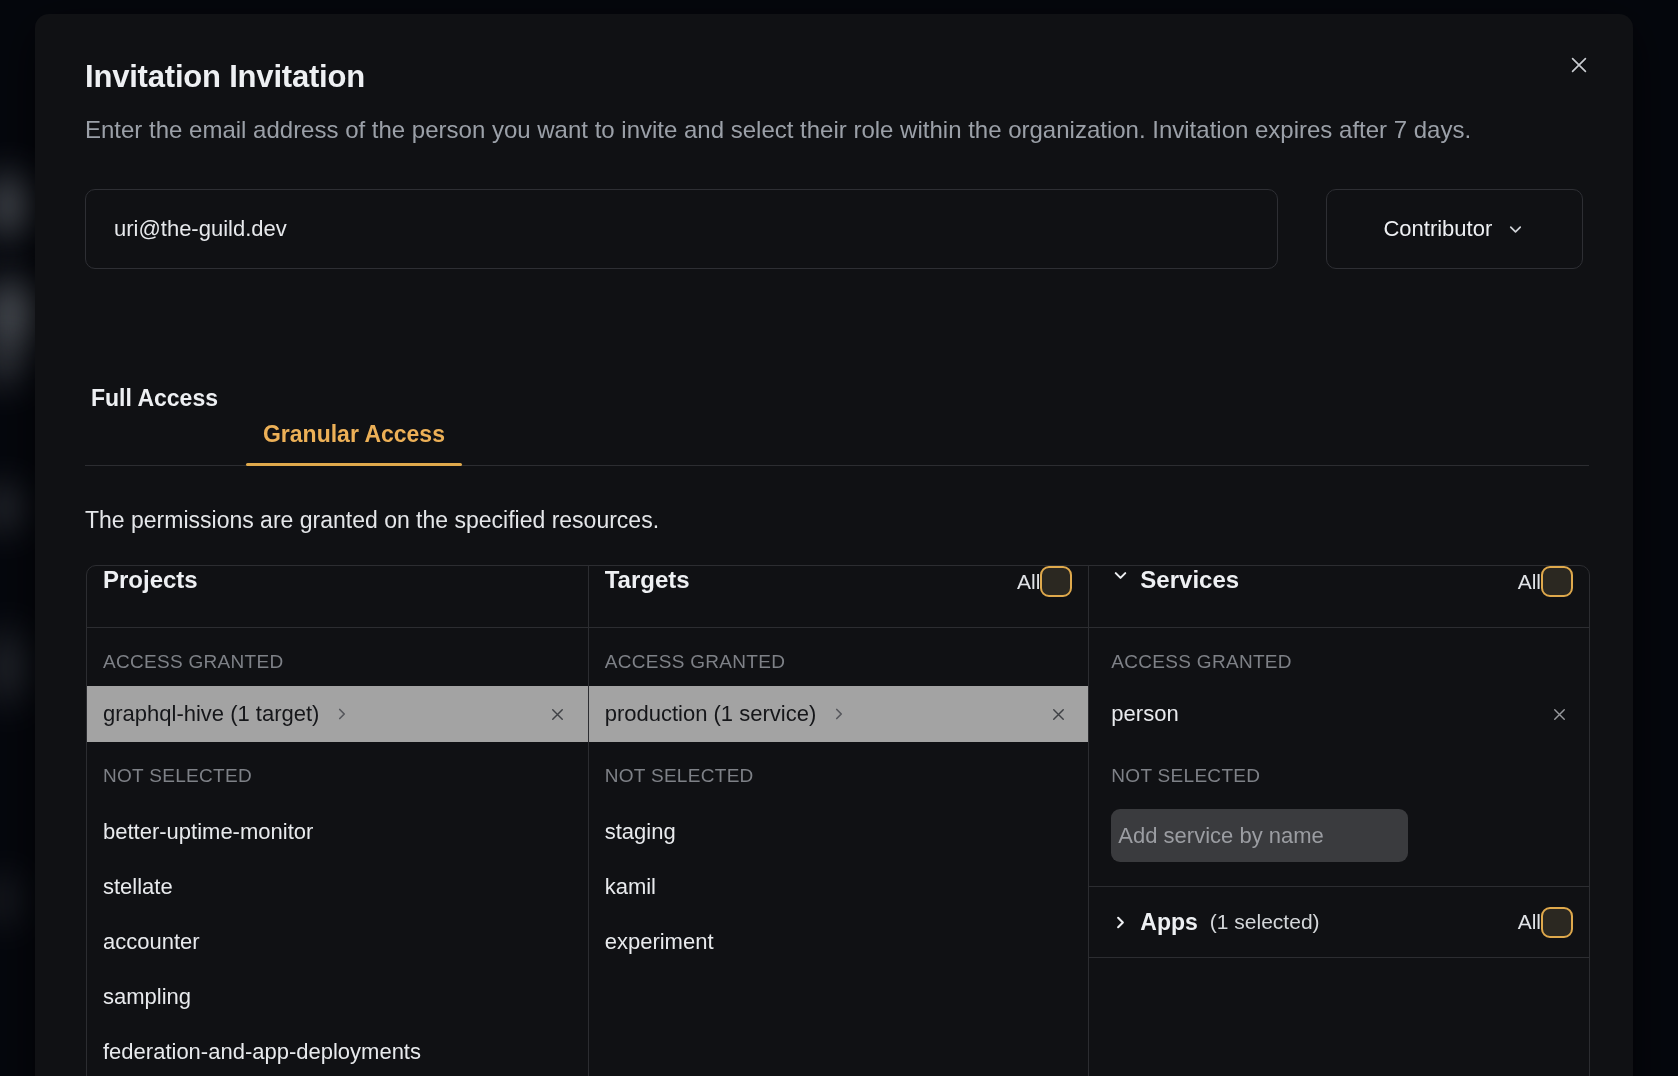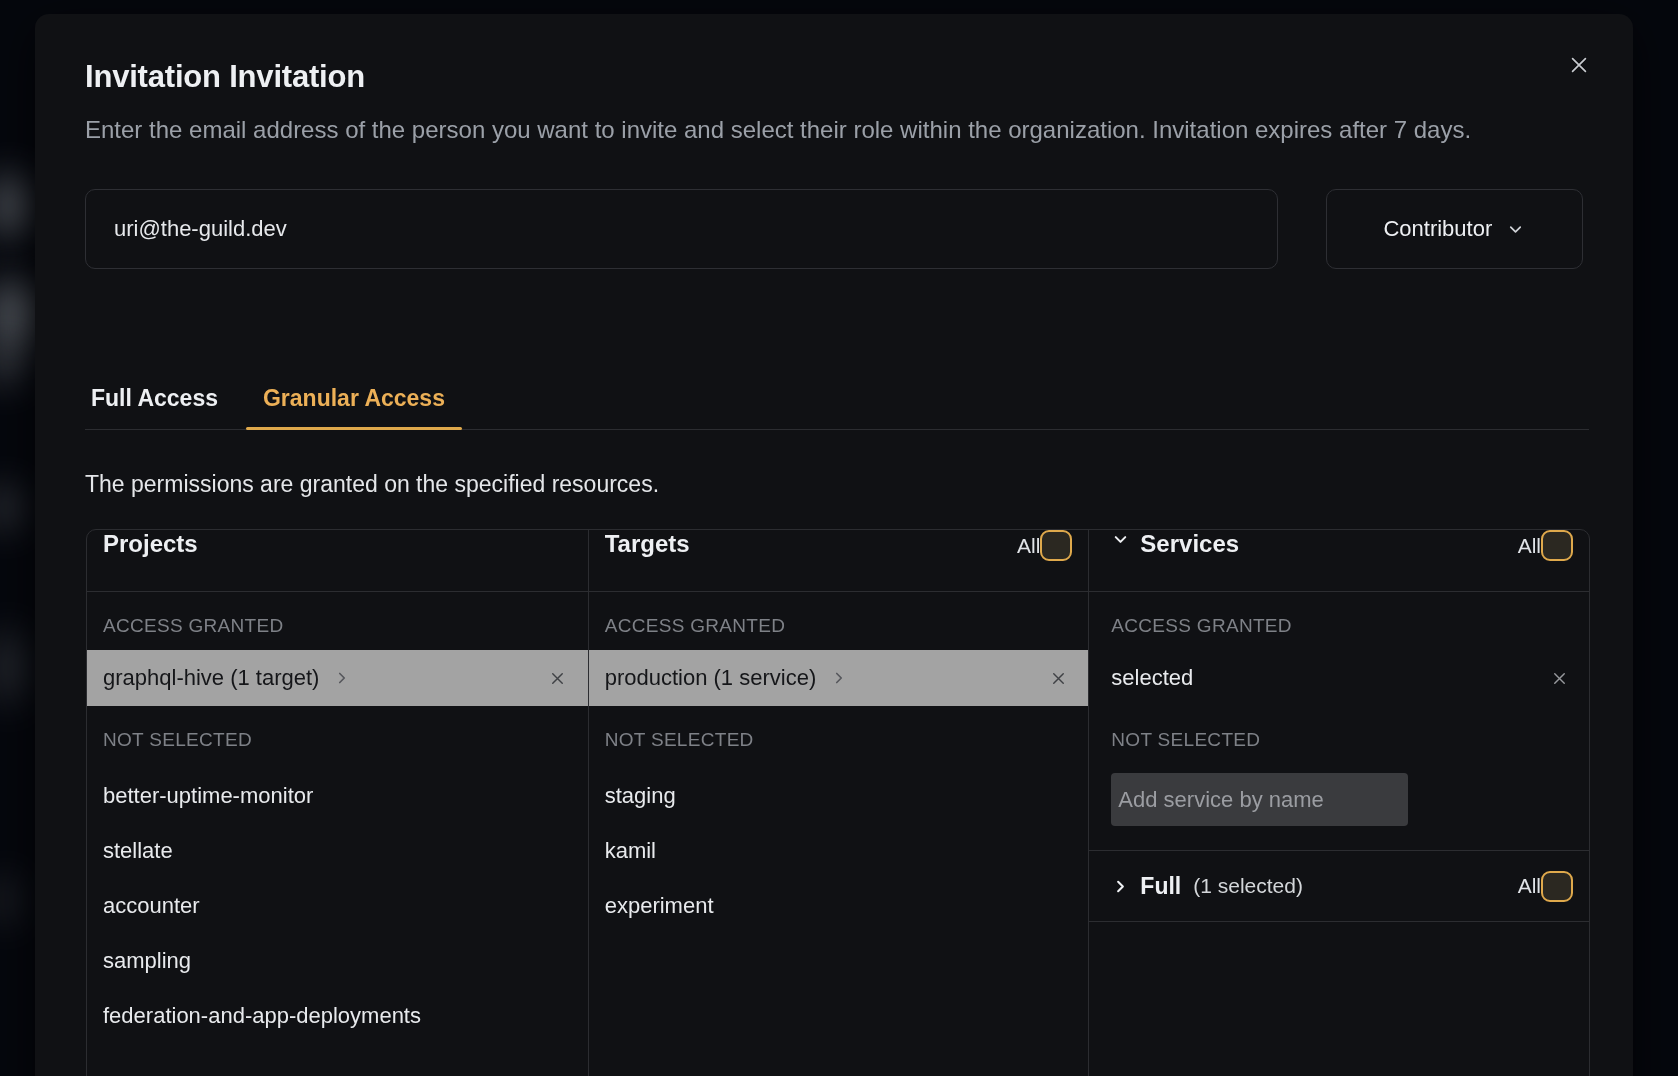--- a/index.html
+++ b/index.html
@@ -87,20 +87,21 @@
     color: #eef0f3;
     padding: 0 20px 15px 6px;
     line-height: 31px;
     cursor: pointer;
     position: relative;
   }
   .tab.active {
     color: #ecb057;
     padding: 0 17px 15px 17px;
     margin-left: 8px;
+    margin-top: 36px;
   }
   .tab.active::after {
     content: ""; position: absolute;
     left: 0; right: 0; bottom: -1px; height: 3px;
     background: #dfa94c; border-radius: 2px;
   }
   .note {
     margin-top: 41px;
     font-size: 23px; color: #e4e6e9; line-height: 26px;
   }
@@ -166,21 +167,21 @@
     height: 55px; flex: 0 0 55px;
     display: flex; align-items: center;
     padding: 0 16px;
     font-size: 22px; color: #e8eaed;
     cursor: pointer;
   }
   .service-add-wrap { margin: 22px 22px 24px 22px; }
   .service-add-input {
     width: 297px; height: 53px;
     background: #3a3b3e;
-    border: none; border-radius: 4px;
+    border: none; border-radius: 9px;
     padding: 0 10px 0 7px;
     font-size: 22px; color: #e8eaed;
     font-family: "Liberation Sans", "DejaVu Sans", sans-serif;
     outline: none;
   }
   .service-add-input::placeholder { color: #9b9da2; opacity: 1; }
   .apps-row {
     border-top: 1px solid #2c2d31;
     border-bottom: 1px solid #2c2d31;
     height: 72px; flex: 0 0 72px;
@@ -296,36 +297,36 @@
             <path d="M6 9 L12 15 L18 9"></path>
           </svg>
         <span class="col-title">Services</span>
         <span class="all-group">
           <span class="all-label">All</span>
           <span class="all-checkbox"></span>
         </span>
       </div>
       <div class="sec-label">ACCESS GRANTED</div>
       <div class="row-plain">
-        <span class="row-text">selected</span>
+        <span class="row-text">person</span>
         <button class="remove-btn">
           <svg width="19" height="19" viewBox="0 0 24 24" fill="none" stroke="#97999d" stroke-width="1.8" stroke-linecap="round">
               <path d="M6 6 L18 18 M18 6 L6 18"></path>
             </svg>
         </button>
       </div>
       <div class="sec-label">NOT SELECTED</div>
       <div class="service-add-wrap">
         <input class="service-add-input" type="text" placeholder="Add service by name" style="">
       </div>
       <div class="apps-row">
         <svg width="19" height="19" viewBox="0 0 24 24" fill="none" stroke="#eef0f3" stroke-width="2.6" stroke-linecap="round" stroke-linejoin="round">
             <path d="M9 6 L15 12 L9 18"></path>
           </svg>
-        <span class="apps-title">Full</span>
+        <span class="apps-title">Apps</span>
         <span class="apps-count">(1 selected)</span>
         <span class="all-group">
           <span class="all-label">All</span>
           <span class="all-checkbox"></span>
         </span>
       </div>
     </div>
 
   </div>
 </div>

